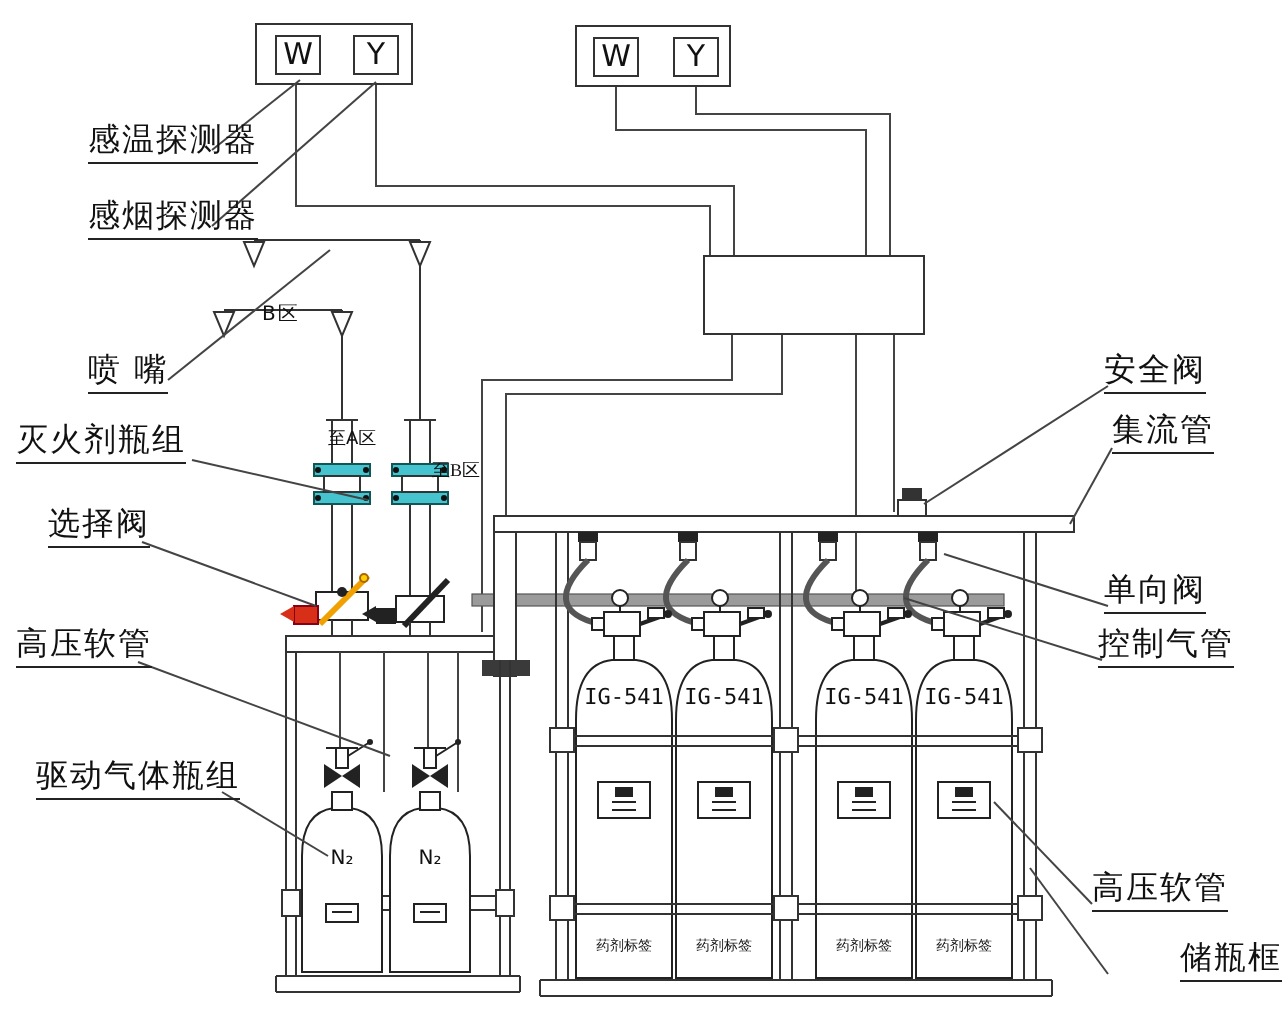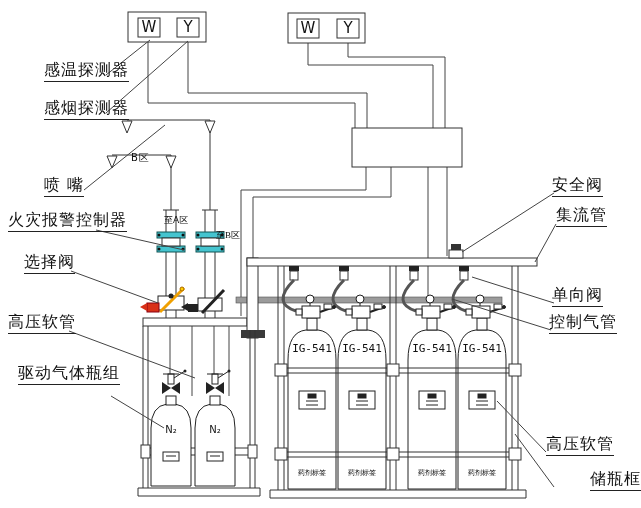--- a/index.html
+++ b/index.html
@@ -291,24 +291,24 @@
 
 <span class="sym" style="left:138px;top:17px;width:22px;height:20px;">W</span>
 <span class="sym" style="left:177px;top:17px;width:22px;height:20px;">Y</span>
 <span class="sym" style="left:297px;top:18px;width:22px;height:20px;">W</span>
 <span class="sym" style="left:337px;top:18px;width:22px;height:20px;">Y</span>
 
 
 <span class="lbl" style="left:44px;top:61px;">感温探测器</span>
 <span class="lbl" style="left:44px;top:99px;">感烟探测器</span>
 <span class="lbl" style="left:44px;top:176px;">喷 嘴</span>
-<span class="lbl" style="left:8px;top:211px;">火灾报警控制器</span>
+<span class="lbl" style="left:8px;top:211px;">灭火剂瓶组</span>
 <span class="lbl" style="left:24px;top:253px;">选择阀</span>
 <span class="lbl" style="left:8px;top:313px;">高压软管</span>
-<span class="lbl" style="left:18px;top:364px;">驱动气体瓶组</span>
+<span class="lbl" style="left:18px;top:379px;">驱动气体瓶组</span>
 <span class="lbl" style="left:552px;top:176px;">安全阀</span>
 <span class="lbl" style="left:556px;top:206px;">集流管</span>
 <span class="lbl" style="left:552px;top:286px;">单向阀</span>
 <span class="lbl" style="left:549px;top:313px;">控制气管</span>
 <span class="lbl" style="left:546px;top:435px;">高压软管</span>
 <span class="lbl" style="left:552px;top:470px;margin-left:38px;">储瓶框架</span>
 
 <span class="lbl plain" style="left:131px;top:152px;font-size:10px;">B区</span>
 <span class="lbl plain small-txt" style="left:164px;top:215px;">至A区</span>
 <span class="lbl plain small-txt" style="left:216px;top:230px;font-family:Liberation Serif, serif;">至B区</span>

